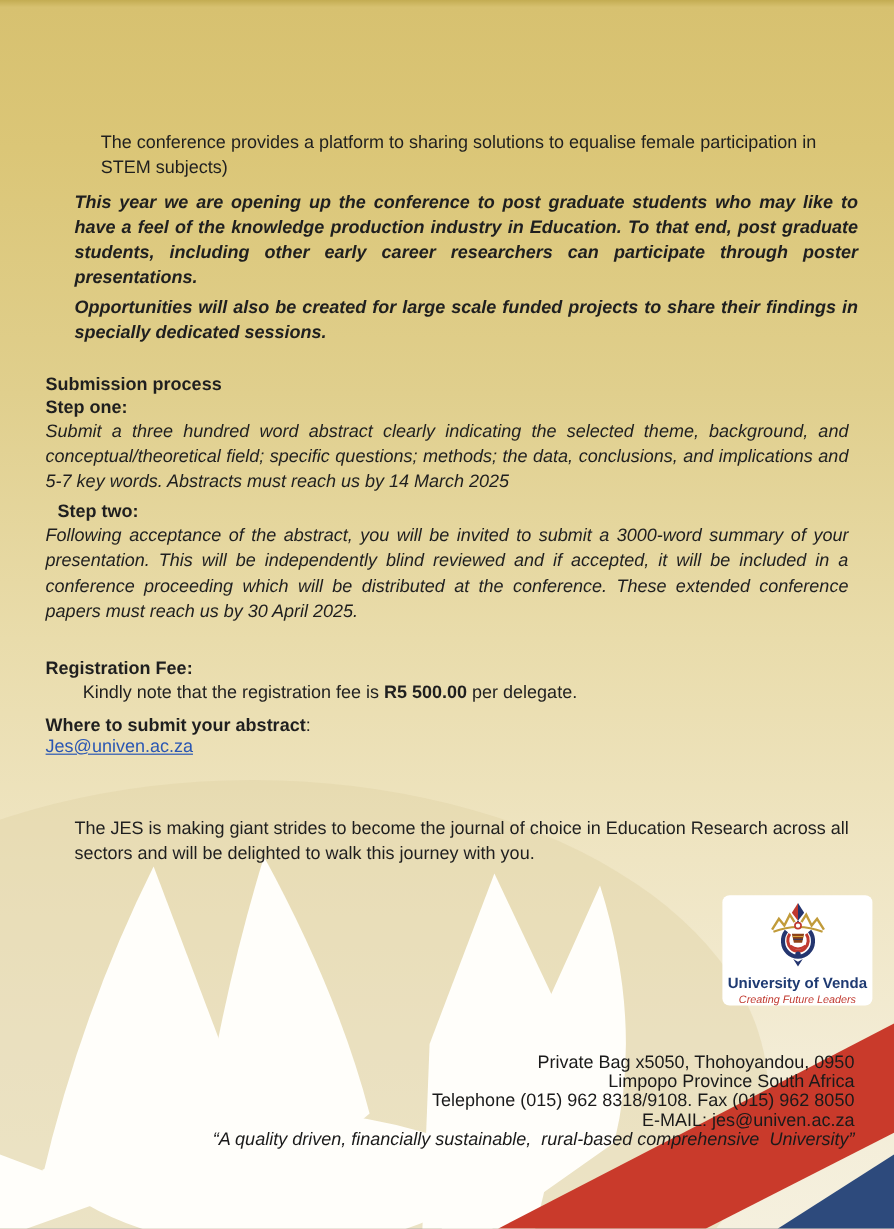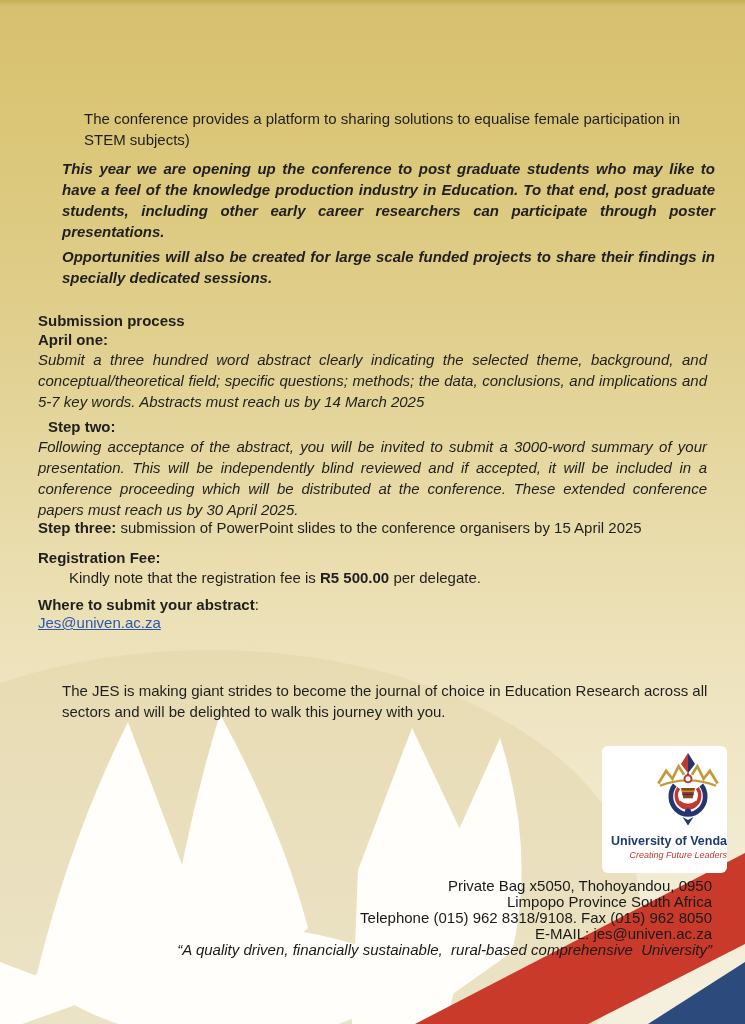--- a/index.html
+++ b/index.html
@@ -29,23 +29,23 @@
   .step2-text{left:38px;top:436px;width:669px;}
   .step3-line{left:38px;top:517px;width:680px;}
   .h-reg{left:38px;top:549px;width:669px;font-weight:bold;line-height:18px;}
   .reg-line{left:38px;top:567px;width:669px;margin-left:31px;}
   .h-where{left:38px;top:596px;width:669px;line-height:18px;}
   .email-row{left:38px;top:614px;width:669px;line-height:18px;}
   .email-link{color:#2b57b3;text-decoration:underline;cursor:pointer;}
   .closing{left:38px;top:680px;width:669px;margin-left:24px;}
   .logo-card{
     position:absolute;z-index:2;
-    left:602px;top:746px;width:125px;height:127px;
+    left:602px;top:746px;width:125px;height:92px;
     background:#ffffff;border-radius:6px;
-    display:flex;flex-direction:column;align-items:flex-end;
+    display:flex;flex-direction:column;align-items:center;
     padding-top:6px;box-sizing:border-box;
   }
   .logo-name{font-size:12.5px;font-weight:bold;color:#1e3a72;margin-top:2px;white-space:nowrap;}
   .logo-tagline{font-size:9px;font-style:italic;color:#c0392f;margin-top:2px;white-space:nowrap;}
   .footer{
     position:absolute;z-index:3;
     right:33px;top:878px;width:560px;
     text-align:right;font-size:15px;line-height:16px;color:#1a1a1a;
   }
   .footer .motto{font-style:italic;white-space:pre-wrap;}
@@ -74,31 +74,28 @@
   </svg>
 
   <div class="txt para-intro">The conference provides a platform to sharing solutions to equalise female participation in STEM subjects)</div>
 
   <div class="txt para-postgrad just">This year we are opening up the conference to post graduate students who may like to have a feel of the knowledge production industry in Education. To that end, post graduate students, including other early career researchers can participate through poster presentations.</div>
 
   <div class="txt para-projects just">Opportunities will also be created for large scale funded projects to share their findings in specially dedicated sessions.</div>
 
   <div class="txt h-submission">Submission process</div>
 
-  <div class="txt h-step1">April one:</div>
+  <div class="txt h-step1">Step one:</div>
 
   <div class="txt step1-text just">Submit a three hundred word abstract clearly indicating the selected theme, background, and conceptual/theoretical field; specific questions; methods; the data, conclusions, and implications and 5-7 key words. Abstracts must reach us by 14 March 2025</div>
 
   <div class="txt h-step2">Step two:</div>
 
   <div class="txt step2-text just">Following acceptance of the abstract, you will be invited to submit a 3000-word summary of your presentation. This will be independently blind reviewed and if accepted, it will be included in a conference proceeding which will be distributed at the conference. These extended conference papers must reach us by 30 April 2025.</div>
 
-  <div class="txt step3-line">
-    <span class="b">Step three:</span><span> submission of PowerPoint slides to the conference organisers by 15 April 2025</span>
-  </div>
 
   <div class="txt h-reg">Registration Fee:</div>
 
   <div class="txt reg-line">
     <span>Kindly note that the registration fee is </span><span class="b">R5 500.00</span><span> per delegate.</span>
   </div>
 
   <div class="txt h-where">
     <span class="b">Where to submit your abstract</span><span>:</span>
   </div>

